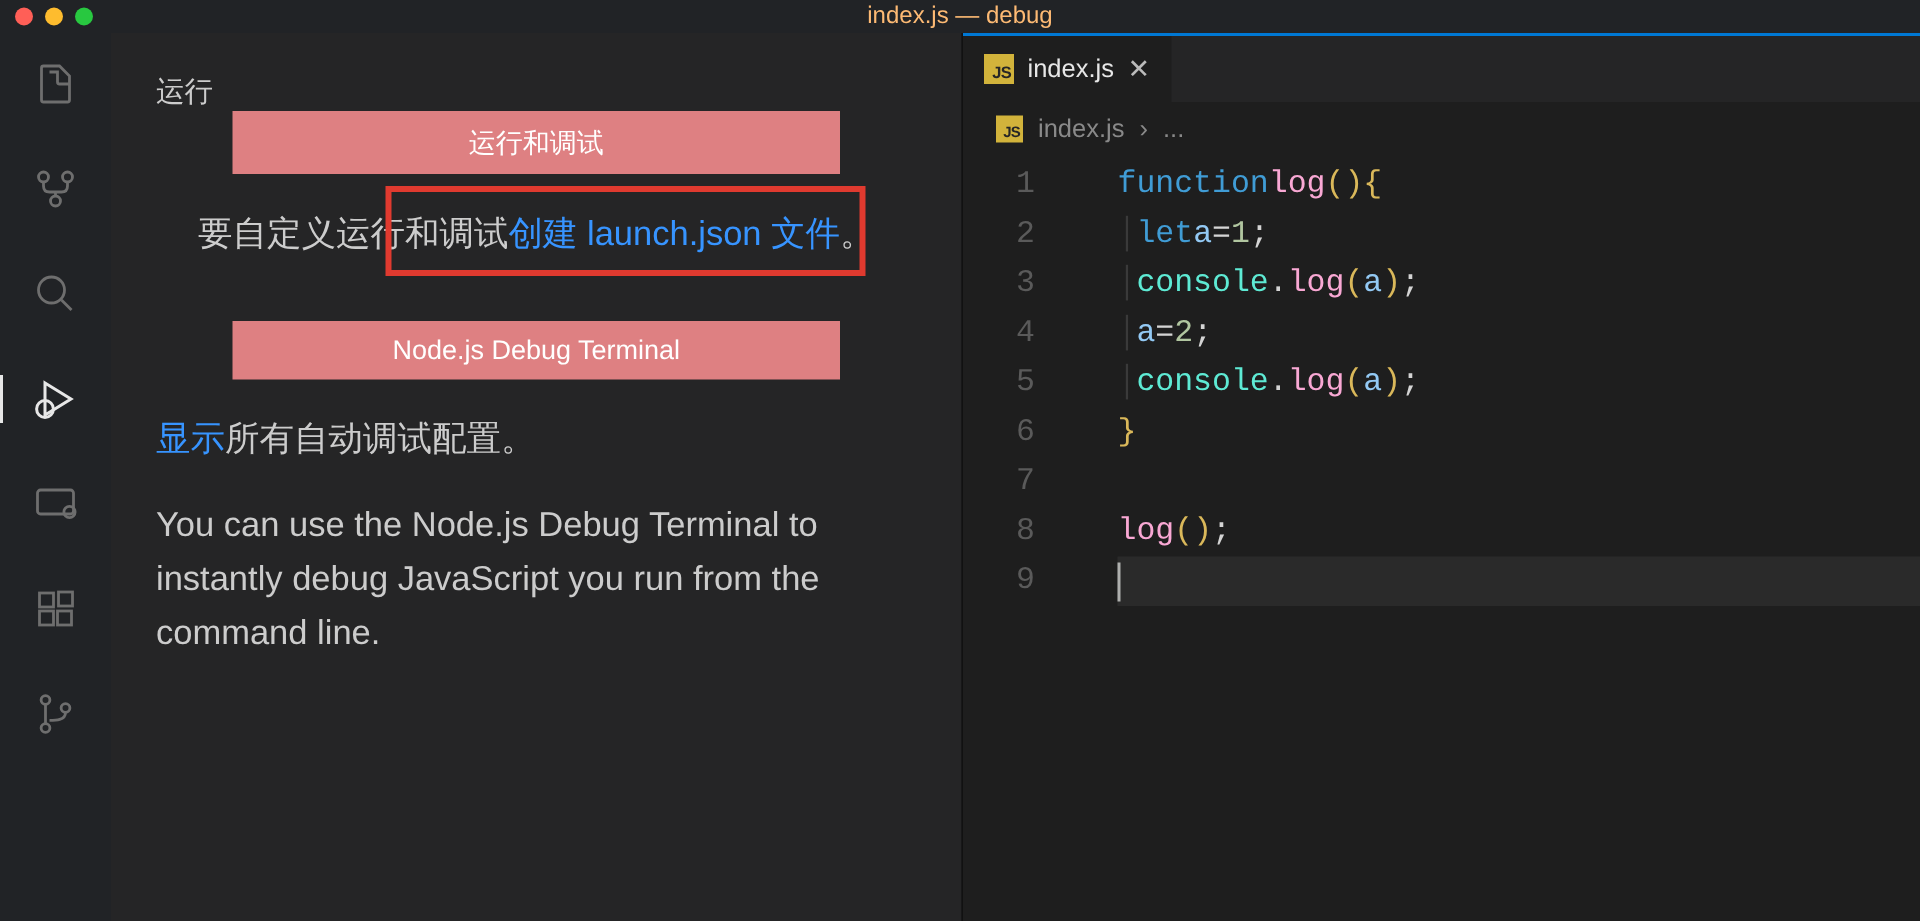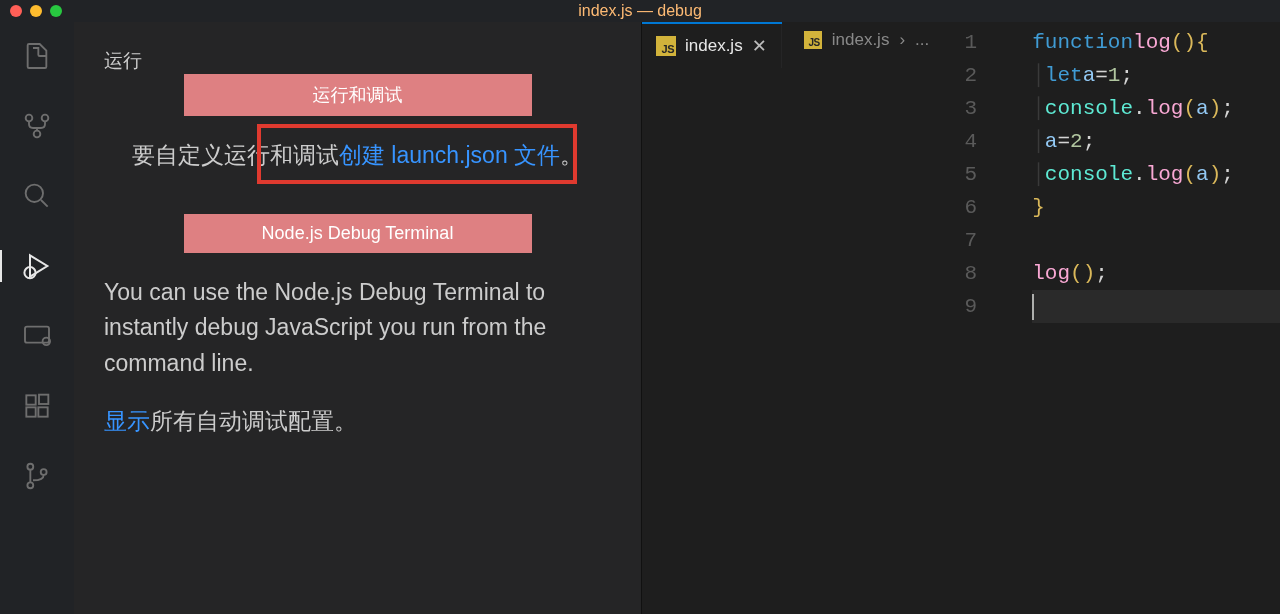--- a/index.html
+++ b/index.html
@@ -45,33 +45,33 @@
 .act-item svg { width: 32px; height: 32px; }
 .run-panel {
   width: 567px;
   background: #252526;
   padding: 26px 30px 20px 30px;
   flex-shrink: 0;
 }
 .panel-title { font-size: 19px; color: #cccccc; font-weight: 400;}
 .btn-blue {
   display: block;
-  width: 348px;
+  width: 405px;
   margin: 0 auto 22px auto;
   background: #de8082;
   color: #ffffff;
   border: none;
   font-size: 18px;
   padding: 9px 0;
   text-align: center;
   cursor: pointer;
 }
 .descr { font-size: 23px; color: #cccccc; line-height: 1.55; margin-bottom: 22px; word-break: break-word;}
 .descr .link { color: #3794ff; cursor: pointer; }
-.editor-group { flex:1; display:flex; flex-direction:row; background:#1e1e1e; border-left:1px solid #111;}
+.editor-group { flex:1; display:flex; flex-direction:column; background:#1e1e1e; border-left:1px solid #111;}
 .tab-bar { height: 46px; display:flex; align-items:stretch; background:#252526; border-top:2px solid #0078d4;}
 .tab {
   display:flex; align-items:center; gap:9px;
   background:#1e1e1e; padding:0 14px; font-size:17px; color:#e7e7e7;
   border-right:1px solid #252526;
 }
 .tab .close { color:#bbb; cursor:pointer; font-size:18px; }
 .js-badge {
   width:20px; height:20px; background:#d2b33b; color:#262626;
   font-size:11px; font-weight:700; display:flex; align-items:flex-end; justify-content:flex-end;
@@ -171,24 +171,24 @@
     <div class="panel-title">运行</div>
     <button class="btn-blue">运行和调试</button>
     <div class="descr" style="text-align:center;">
       <span style="display:inline-block; position:relative;">
         <span>要自定义运行和调试</span><span class="link">创建 launch.json 文件</span><span>。</span>
         <span style="position:absolute; left:125px; top:-14px; width:320px; height:60px; border:4px solid #e03a2f; pointer-events:none;"></span>
       </span>
     </div>
     <div style="height:18px;"></div>
     <button class="btn-blue">Node.js Debug Terminal</button>
-    <div class="descr">You can use the Node.js Debug Terminal to instantly debug JavaScript you run from the command line.</div>
     <div class="descr">
       <span class="link">显示</span><span>所有自动调试配置。</span>
     </div>
+    <div class="descr">You can use the Node.js Debug Terminal to instantly debug JavaScript you run from the command line.</div>
   </div>
 
   <div class="editor-group">
     <div class="tab-bar">
       <div class="tab">
         <span class="js-badge">JS</span>
         <span>index.js</span>
         <span class="close">✕</span>
       </div>
     </div>

